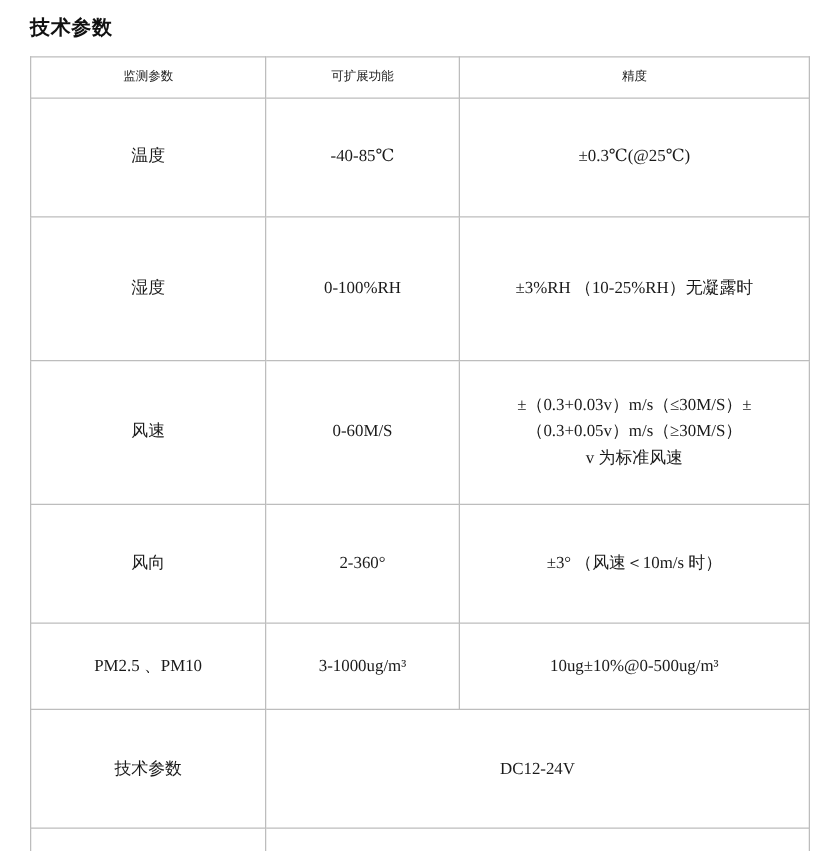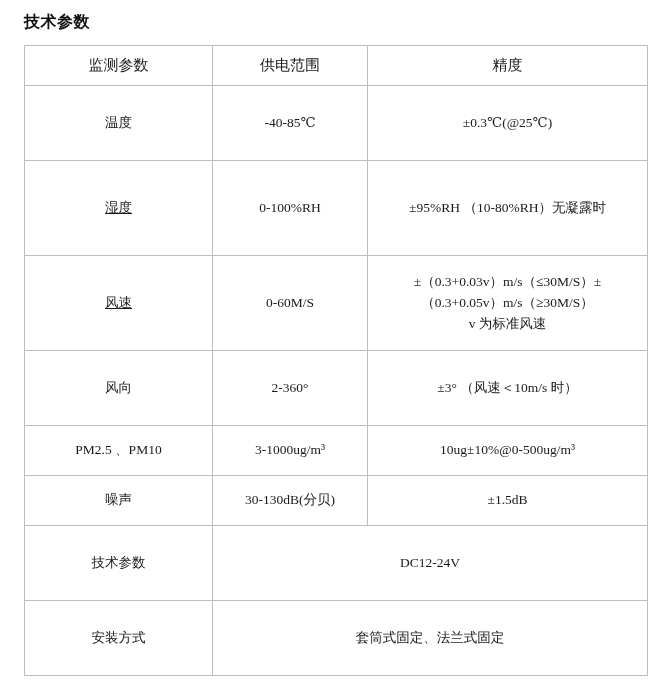--- a/index.html
+++ b/index.html
@@ -34,34 +34,34 @@
     margin: 12px 0 0 24px;
     width: 623px;
     table-layout: fixed;
   }
   table.spec td {
     border: 1px solid #bdbdbd;
     text-align: center;
     vertical-align: middle;
     font-size: 13.5px;
     line-height: 1.55;
-    padding: 14px 4px;
+    padding: 24px 4px;
     color: #1a1a1a;
     word-wrap: break-word;
   }
   .col-a { width: 188px; }
   .col-b { width: 155px; }
   .col-c { width: 280px; }
 
   tr.header td {
-    font-size: 15px;
+    font-size: 10px;
     padding: 8px 4px;
   }
   td.tall-1 { height: 46px; }
-  td.tall-2 { height: 66px; text-decoration: underline; }
+  td.tall-2 { height: 66px; }
   .multiline {
     white-space: pre-line;
   }
 </style>
 </head>
 <body>
 
 <div class="page">
 
   <div class="page-title">技术参数</div>
@@ -69,34 +69,34 @@
   <table class="spec">
     <colgroup>
       <col class="col-a">
       <col class="col-b">
       <col class="col-c">
     </colgroup>
     <tbody>
 
       <tr class="header">
         <td>监测参数</td>
-        <td>供电范围</td>
+        <td>可扩展功能</td>
         <td>精度</td>
       </tr>
 
       <tr>
         <td class="tall-1">温度</td>
         <td>-40-85℃</td>
         <td>±0.3℃(@25℃)</td>
       </tr>
 
       <tr>
         <td class="tall-2">湿度</td>
         <td>0-100%RH</td>
-        <td>±95%RH  （10-80%RH）无凝露时</td>
+        <td>±3%RH  （10-25%RH）无凝露时</td>
       </tr>
 
       <tr>
         <td class="tall-2">风速</td>
         <td>0-60M/S</td>
         <td class="multiline">±（0.3+0.03v）m/s（≤30M/S）±
 （0.3+0.05v）m/s（≥30M/S）
 v 为标准风速</td>
       </tr>
 
@@ -106,25 +106,20 @@
         <td>±3°  （风速＜10m/s 时）</td>
       </tr>
 
 
       <tr>
         <td>PM2.5 、PM10</td>
         <td>3-1000ug/m³</td>
         <td>10ug±10%@0-500ug/m³</td>
       </tr>
 
-      <tr>
-        <td>噪声</td>
-        <td>30-130dB(分贝)</td>
-        <td>±1.5dB</td>
-      </tr>
 
 
 
       <tr>
         <td class="tall-1">技术参数</td>
         <td colspan="2">DC12-24V</td>
       </tr>
 
 
       <tr>

